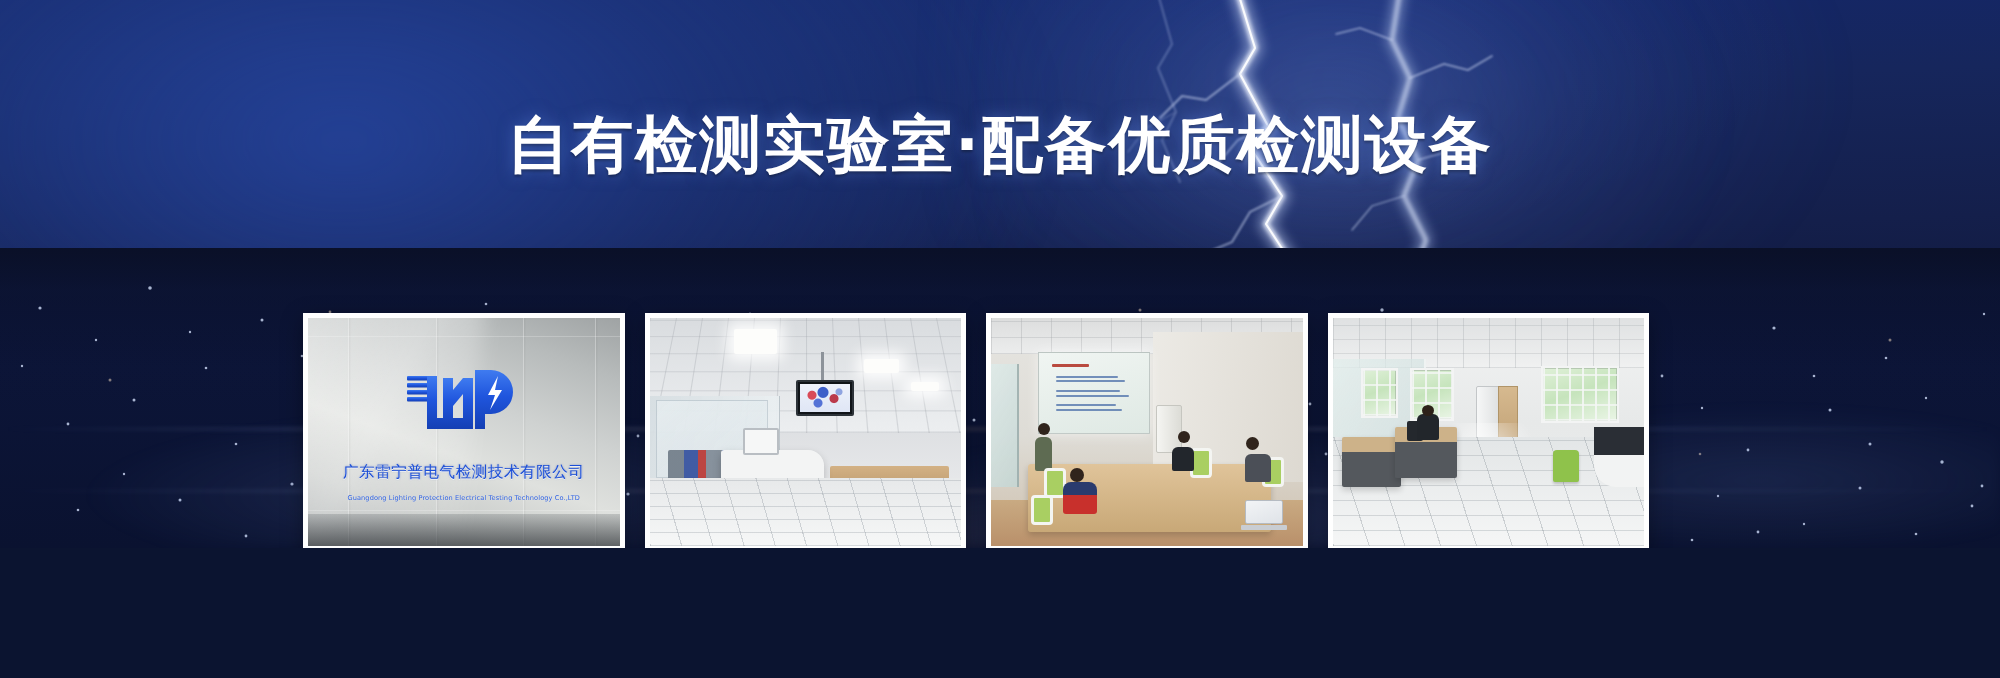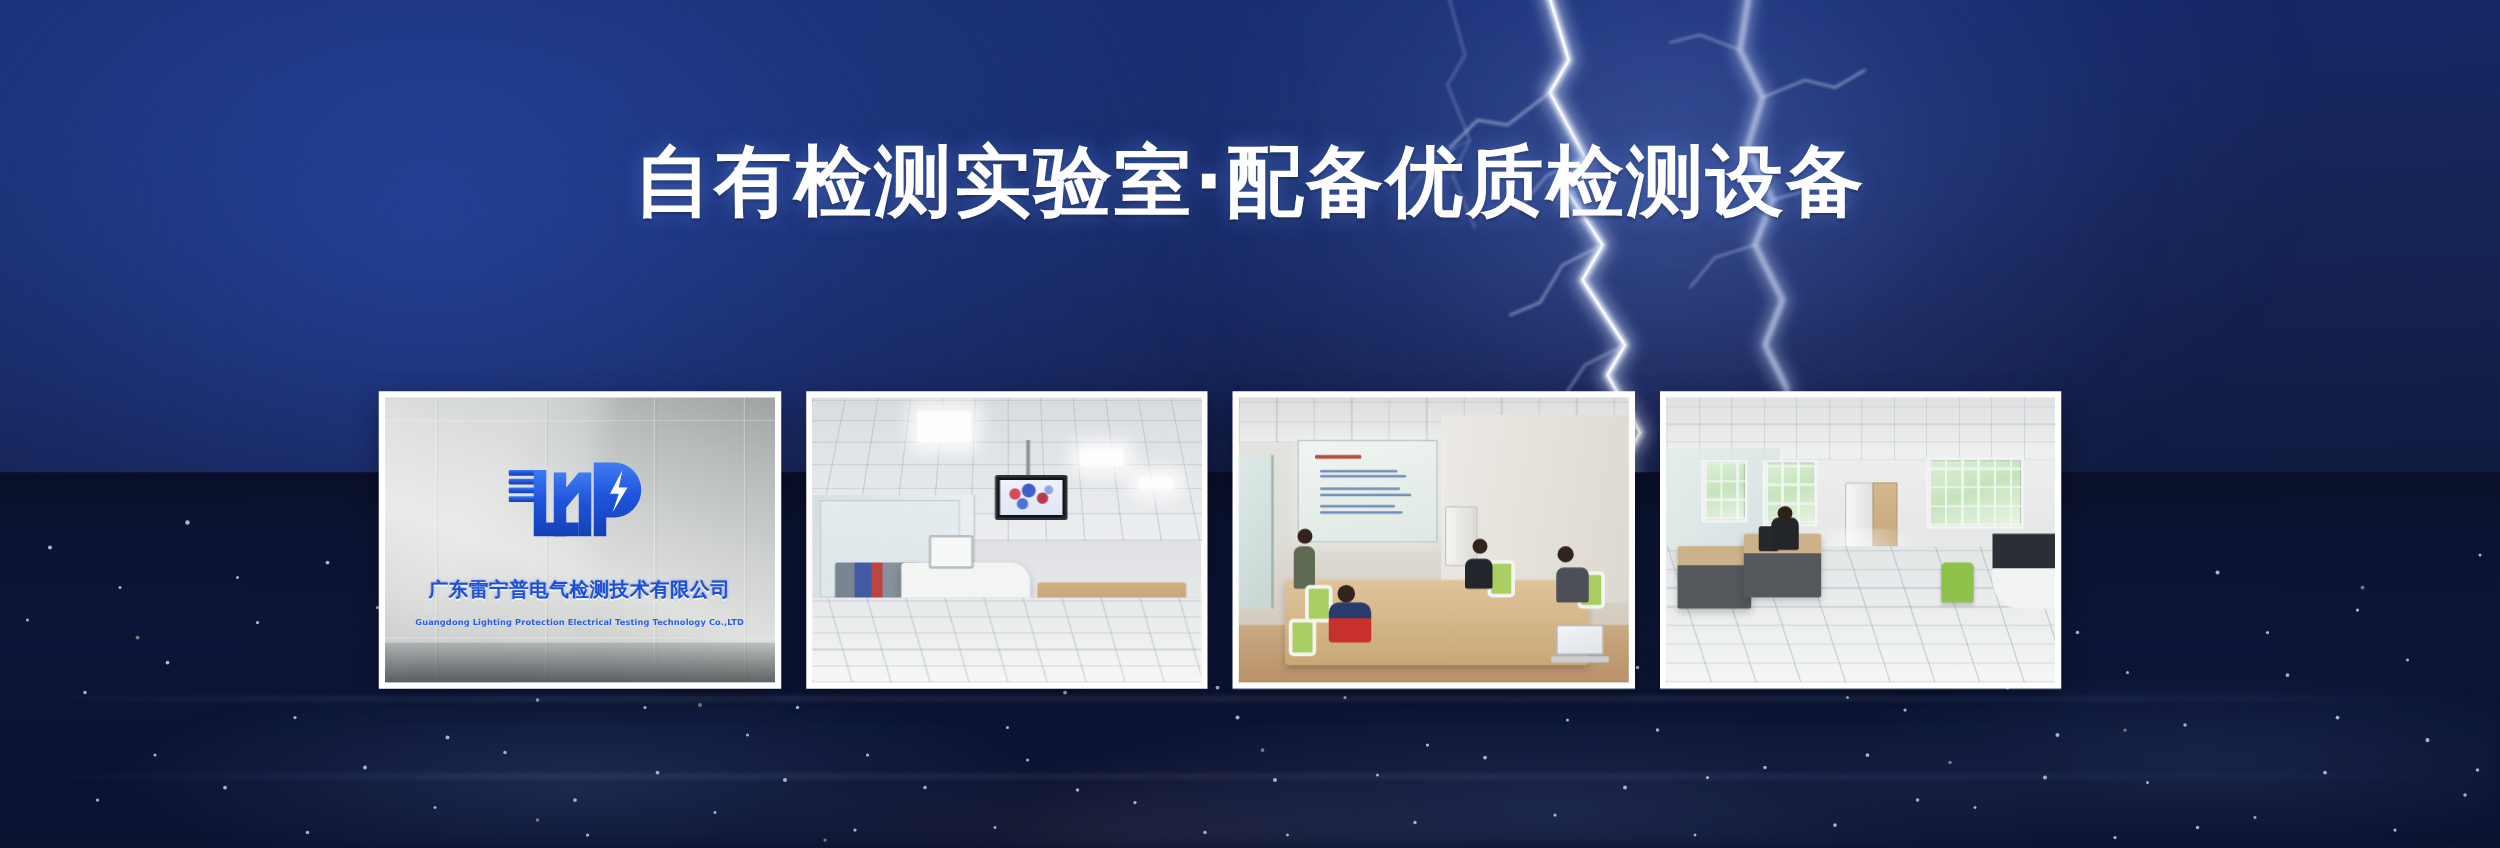--- a/index.html
+++ b/index.html
@@ -6,21 +6,21 @@
   * { margin:0; padding:0; box-sizing:border-box; }
   html, body {
     width:2000px; height:678px;
     background:#0b1430;
     font-family:"DejaVu Sans","Liberation Sans",sans-serif;
     overflow:hidden;
   }
 
   .banner {
     position:relative;
-    width:2000px; height:678px;
+    width:2000px; height:548px;
     overflow:hidden;
     background:#121d46;
   }
 
   
   .sky {
     position:absolute; inset:0;
     background:
       radial-gradient(120% 80% at 18% 10%, #1b3276 0%, rgba(27,50,118,0) 60%),
       linear-gradient(178deg, #14276b 0%, #16265c 22%, #141f4b 46%, #111a3f 62%, #0d1532 78%, #0a1029 100%);
@@ -159,30 +159,30 @@
     background:linear-gradient(to bottom, rgba(90,96,100,.25), rgba(56,60,64,.75));
   }
   .logo-mark {
     position:absolute; left:50%; top:20%;
     transform:translateX(-50%);
     width:122px; height:68px;
   }
   .lw-cn {
     position:absolute; left:50%; top:63%;
     transform:translateX(-50%);
-    font-size:15.5px; font-weight:700;
+    font-size:15.5px; font-weight:400;
     letter-spacing:.6px;
     color:#1c4fd8;
     white-space:nowrap;
     text-shadow:0 1px 0 rgba(255,255,255,.75), 0 0 2px rgba(20,60,170,.55);
   }
   .lw-en {
     position:absolute; left:50%; top:77%;
     transform:translateX(-50%);
-    font-size:6.6px; font-weight:700;
+    font-size:6.6px; font-weight:400;
     letter-spacing:.1px;
     color:#2a5ddf;
     white-space:nowrap;
     text-shadow:0 0 1px rgba(255,255,255,.6);
   }
 
   
   .p2 { background:linear-gradient(to bottom,#e9eaec 0%,#dcdee1 44%,#f1f2f3 100%); }
   .p2-ceiling {
     position:absolute; left:0; right:0; top:0; height:46%;

